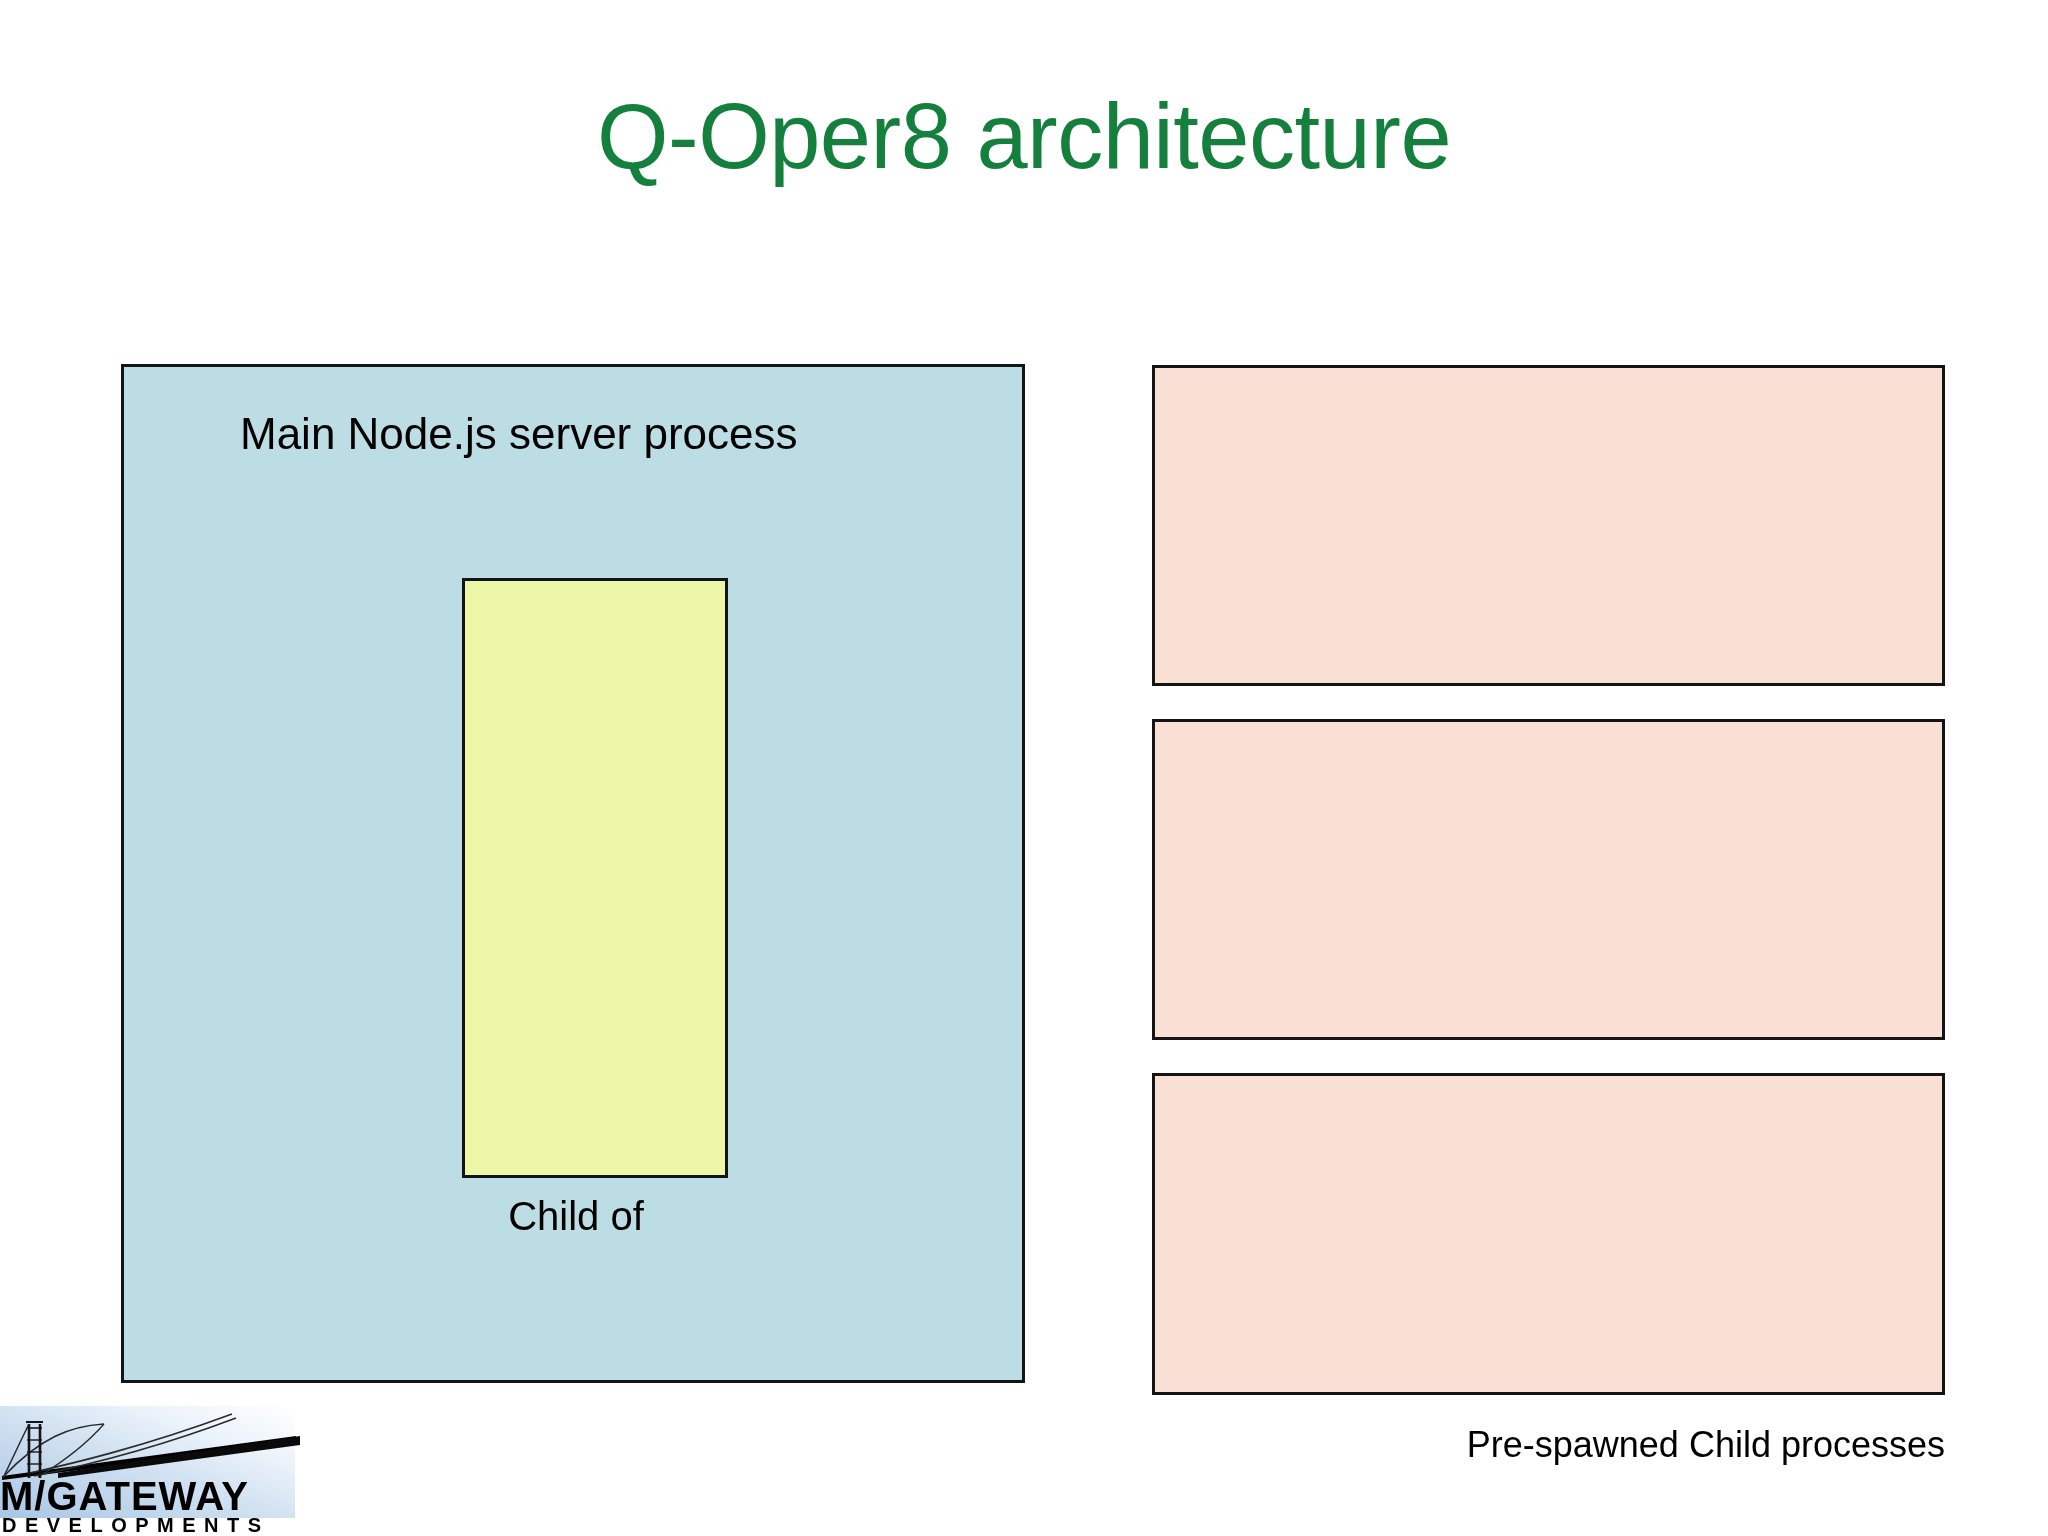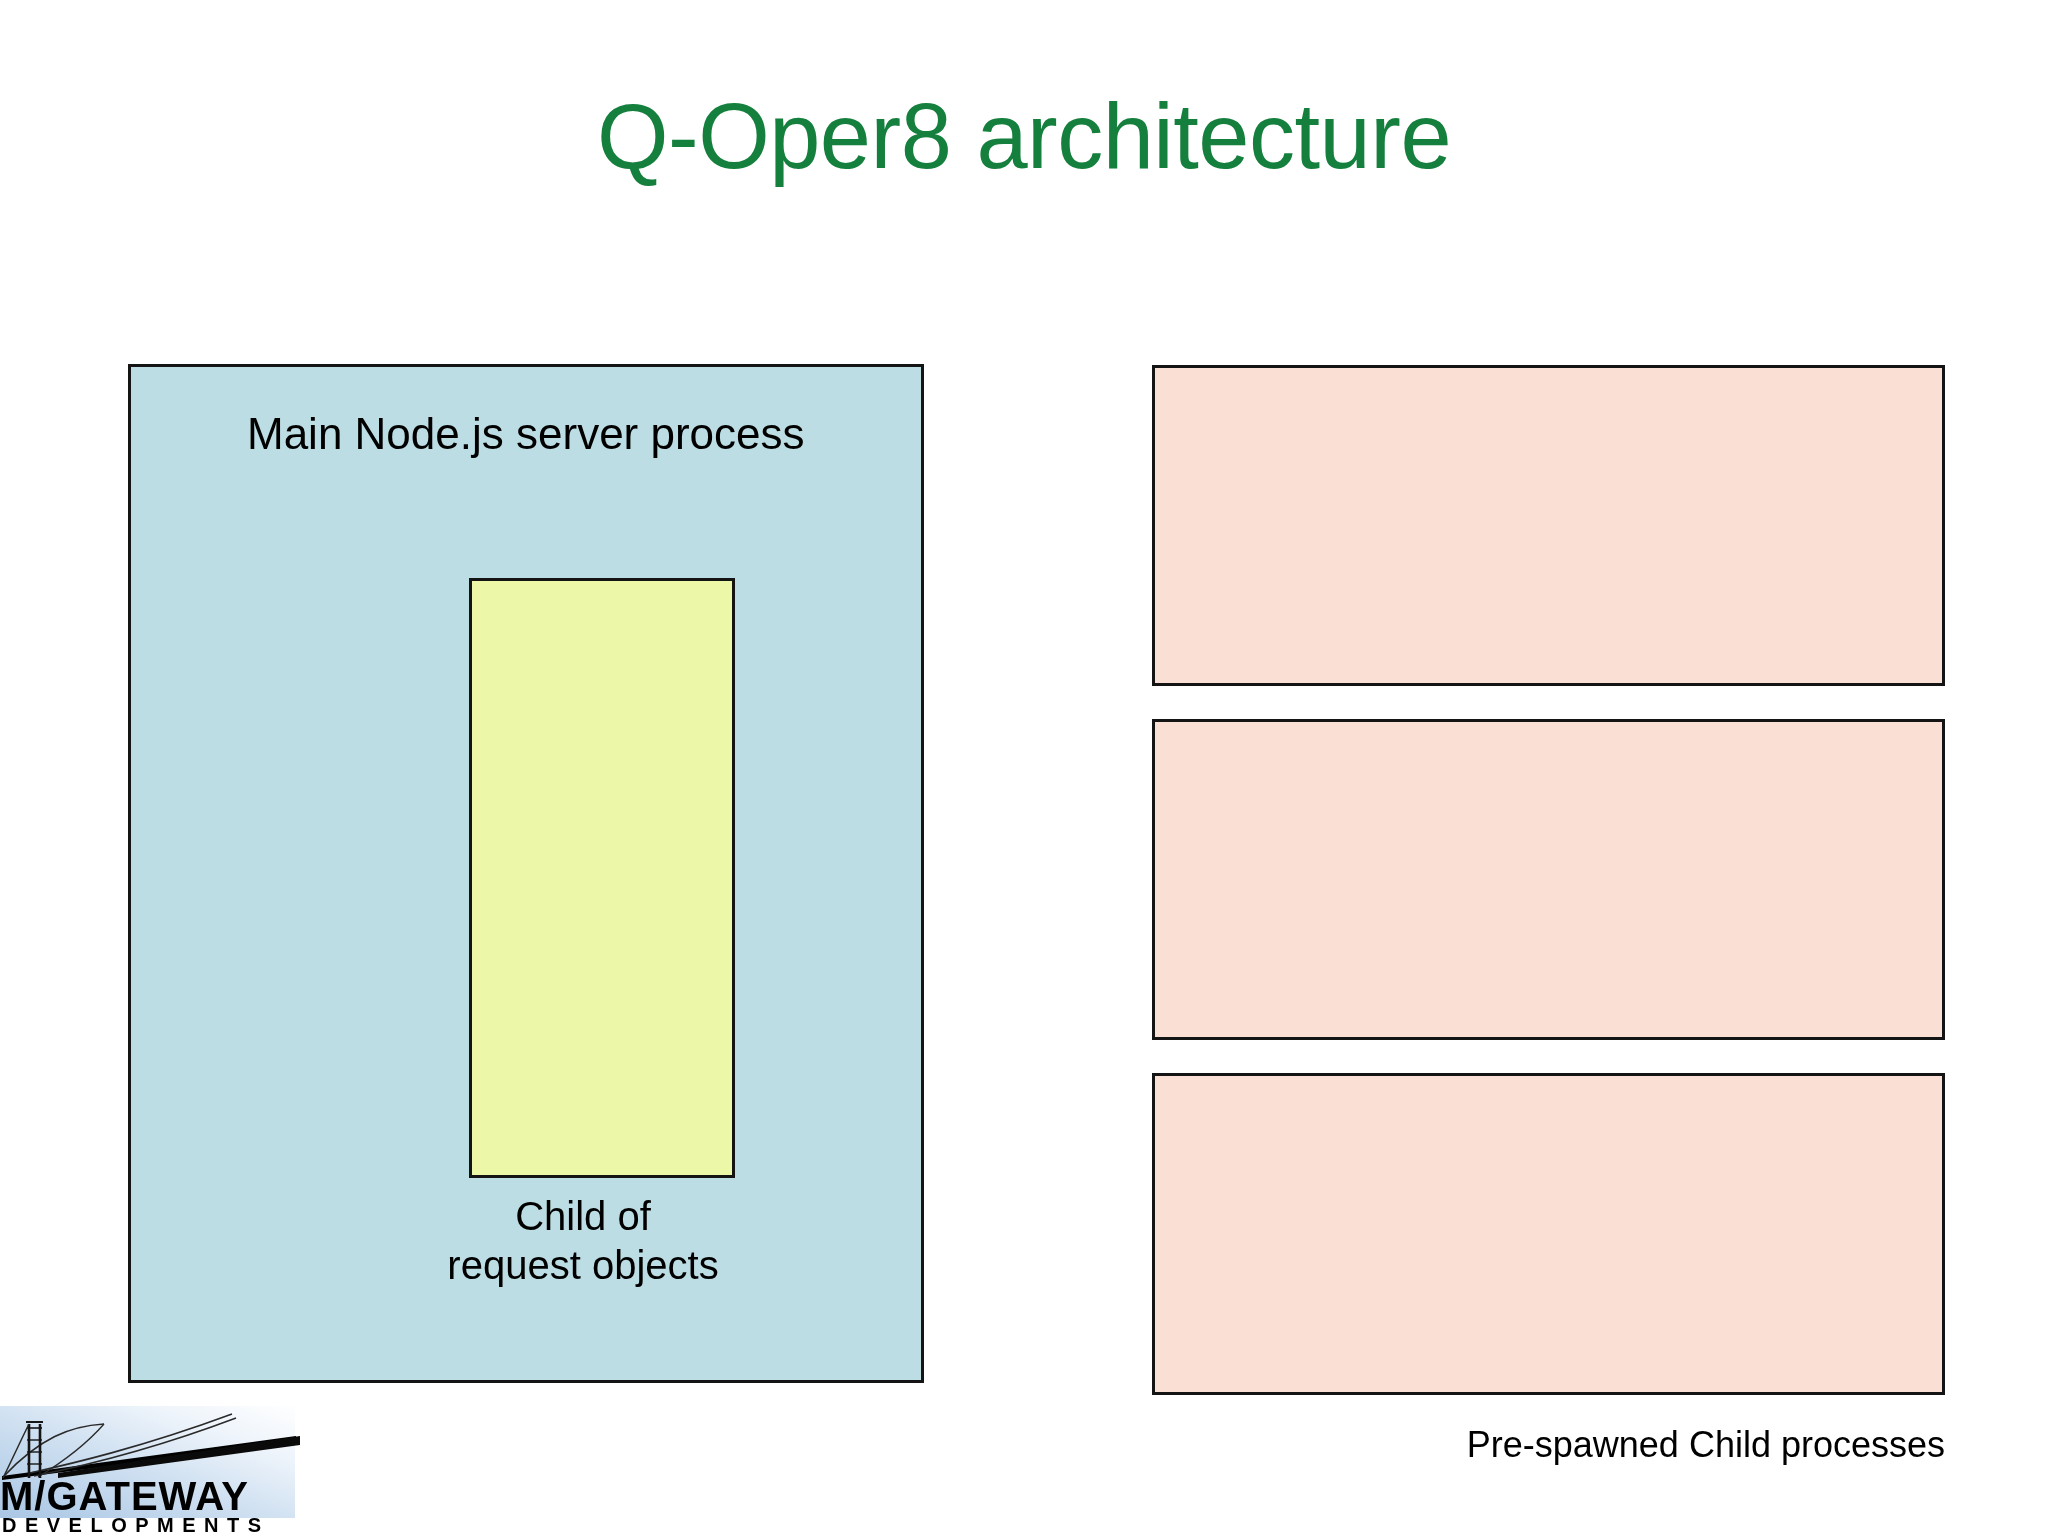--- a/index.html
+++ b/index.html
@@ -28,23 +28,23 @@
     line-height: 1.05;
     font-weight: 400;
     letter-spacing: -0.5px;
     color: #15803d;
     white-space: nowrap;
   }
 
   
   #main-process-box {
     position: absolute;
-    left: 128px;
+    left: 121px;
     top: 364px;
-    width: 796px;
+    width: 904px;
     height: 1019px;
     background: #bcdde3;
     border: 3px solid #141414;
     box-sizing: border-box;
   }
   #main-process-label {
     position: absolute;
     left: 116px;
     top: 43px;
     font-size: 44px;
@@ -120,21 +120,20 @@
 <div id="slide-title">Q-Oper8 architecture</div>
 
 <div id="main-process-box">
 
   <div id="main-process-label">Main Node.js server process</div>
 
   <div id="queue-box"></div>
 
   <div id="queue-label">
     <span class="line">Child of</span>
-    <span class="line">request objects</span>
   </div>
 </div>
 
 <div class="child-box" id="child-box-1"></div>
 <div class="child-box" id="child-box-2"></div>
 <div class="child-box" id="child-box-3"></div>
 
 <div id="child-processes-label">Pre-spawned Child processes</div>
 
 <div id="logo">

